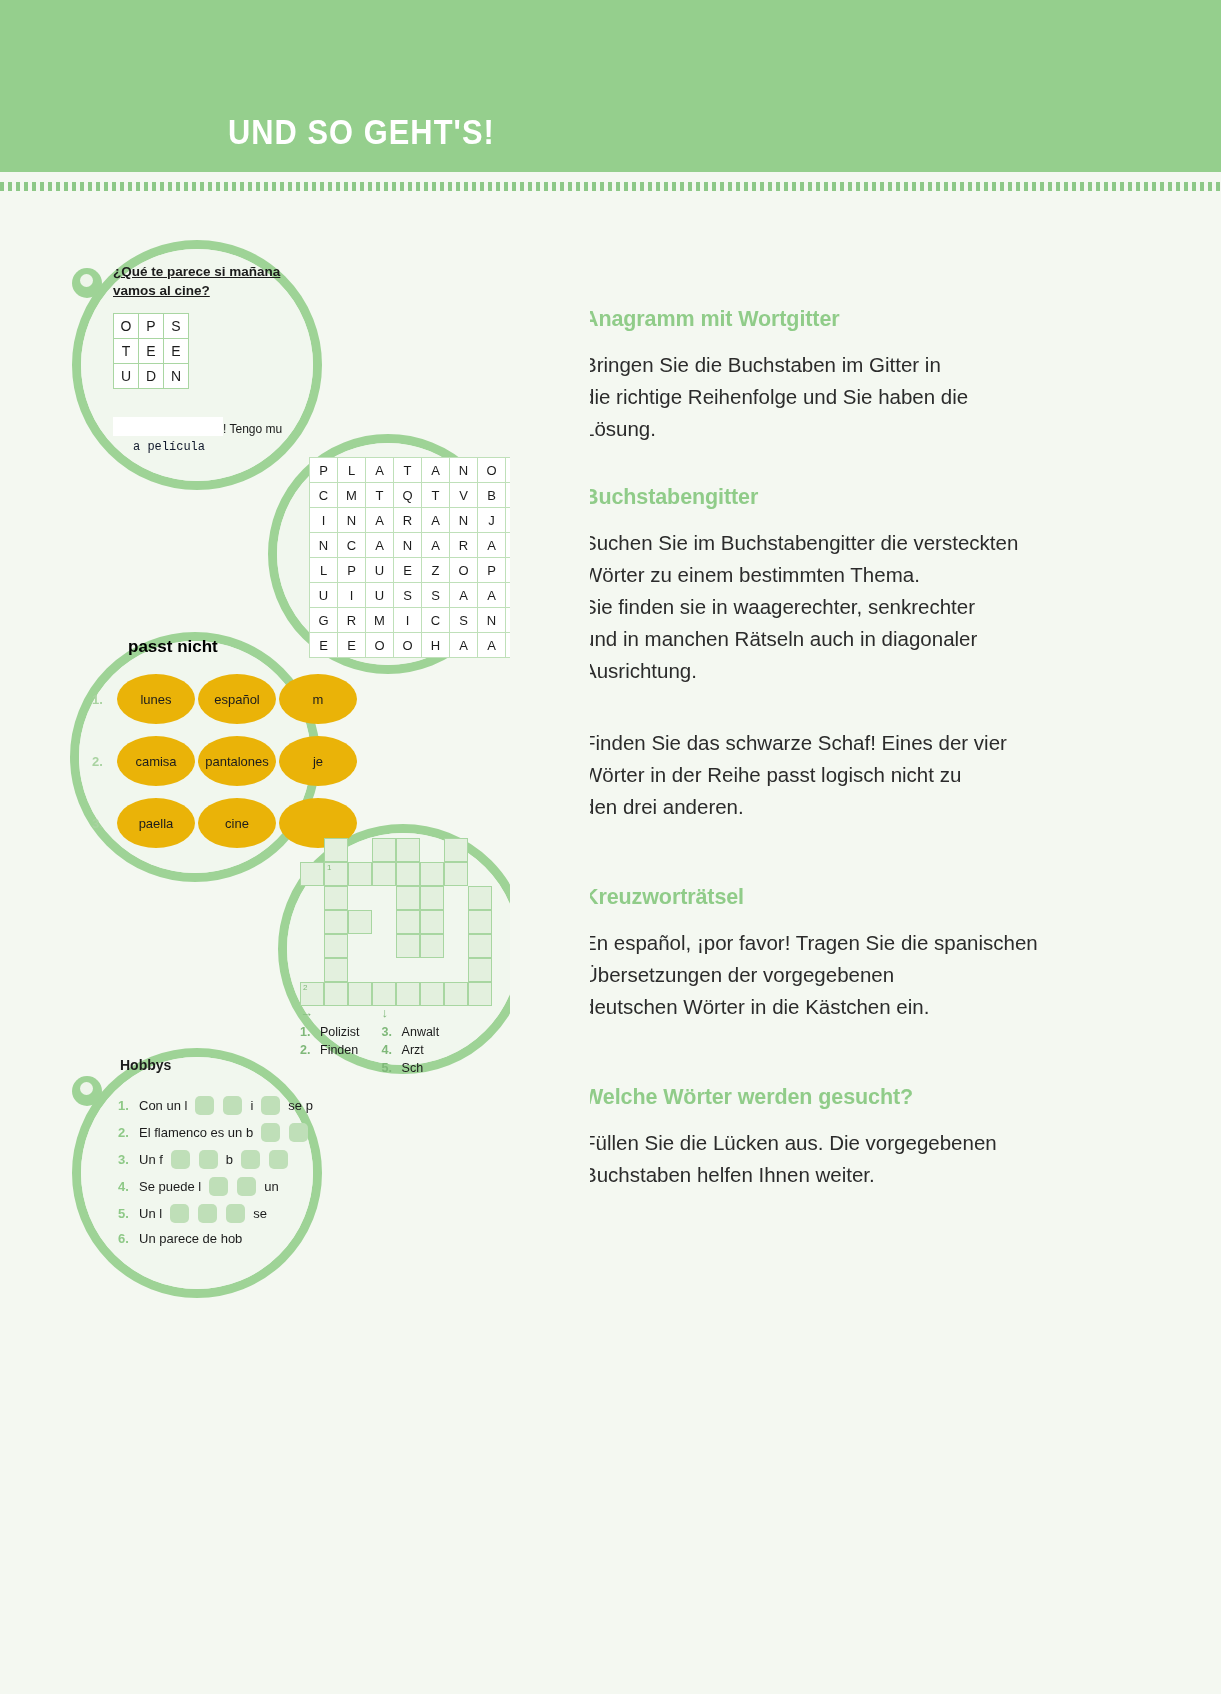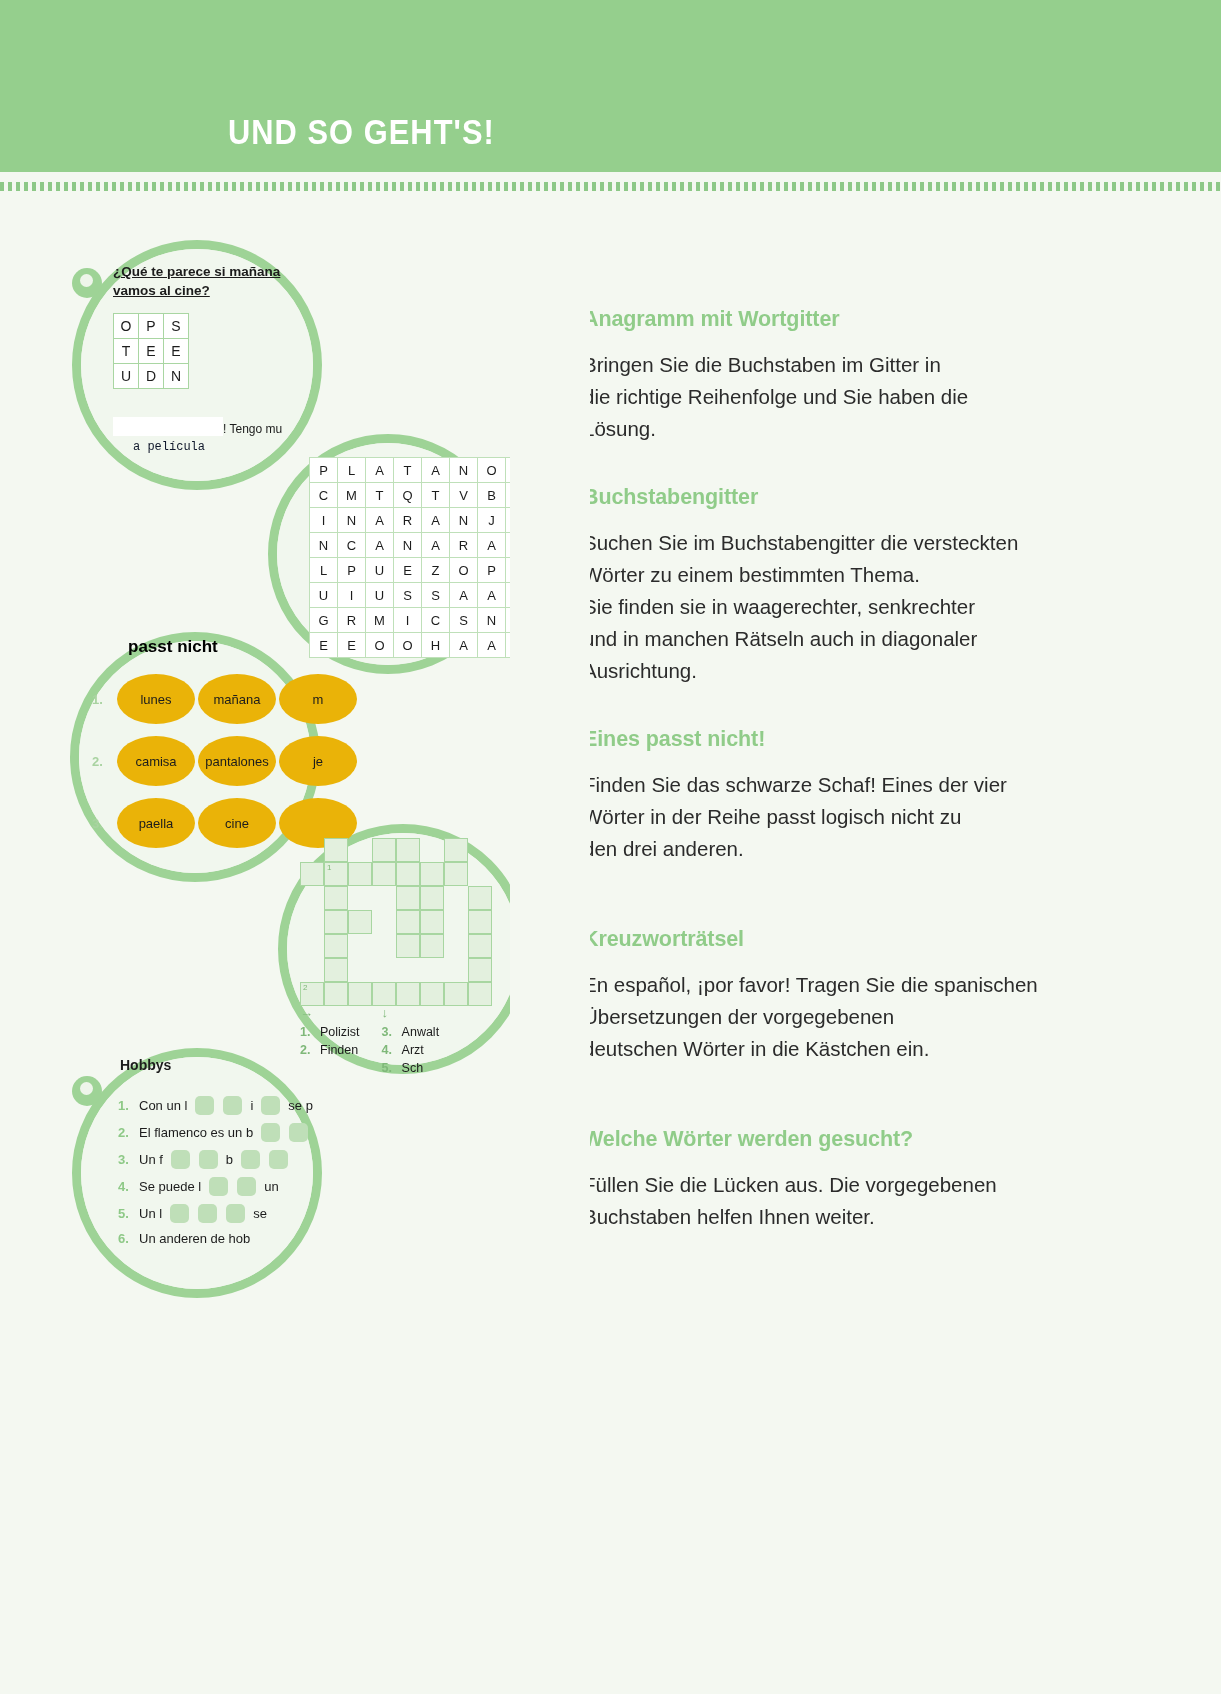--- a/index.html
+++ b/index.html
@@ -321,21 +321,20 @@
 Lösung.</div>
   </div>
   <div class="sec-block">
     <div class="sec-heading">Buchstabengitter</div>
     <div class="sec-body">Suchen Sie im Buchstabengitter die verstec­k­ten Wörter zu einem bestimmten Thema.
 Sie finden sie in waagerechter, senkrechter
 und in manchen Rätseln auch in diagonaler
 Ausrichtung.</div>
   </div>
   <div class="sec-block gap-lg">
-    <div class="sec-heading">Eines passt nicht!</div>
     <div class="sec-body">Finden Sie das schwarze Schaf! Eines der vier
 Wörter in der Reihe passt logisch nicht zu
 den drei anderen.</div>
   </div>
   <div class="sec-block gap-lg">
     <div class="sec-heading">Kreuzworträtsel</div>
     <div class="sec-body">En español, ¡por favor! Tragen Sie die spa­nischen Übersetzungen der vorgegebenen
 deutschen Wörter in die Kästchen ein.</div>
   </div>
   <div class="sec-block">
@@ -463,21 +462,21 @@
 </table>
 
 <div class="circle" id="c-odd">
   <div class="circle-inner"></div>
 </div>
 <div class="odd-title">passt nicht</div>
 <div class="odd-rows" id="odd-rows">
     <div class="odd-row">
       <div class="odd-num">1.</div>
       <div class="odd-pill">lunes</div>
-      <div class="odd-pill">mañana</div>
+      <div class="odd-pill">español</div>
       <div class="odd-pill">m</div>
     </div>
     <div class="odd-row">
       <div class="odd-num">2.</div>
       <div class="odd-pill">camisa</div>
       <div class="odd-pill">pantalones</div>
       <div class="odd-pill">je</div>
     </div>
     <div class="odd-row">
       <div class="odd-num">3.</div>
@@ -628,21 +627,21 @@
     <div class="hob-item">
       <span class="hob-n">5.</span>
       <span>Un l</span>
       <span class="hob-dot"></span>
       <span class="hob-dot"></span>
       <span class="hob-dot"></span>
       <span>se</span>
     </div>
     <div class="hob-item">
       <span class="hob-n">6.</span>
-      <span>Un anderen de hob</span>
+      <span>Un parece de hob</span>
     </div>
   </div>
 
 <div class="clip-fade" style="left:0;top:192px;width:1221px;height:48px;"></div>
 <div class="clip-fade" style="left:510px;top:240px;width:80px;height:1060px;"></div>
 <div class="clip-fade" style="left:0;top:1300px;width:1221px;height:394px;"></div>
 
 <div class="page-num">3</div>
 
 </body></html>

